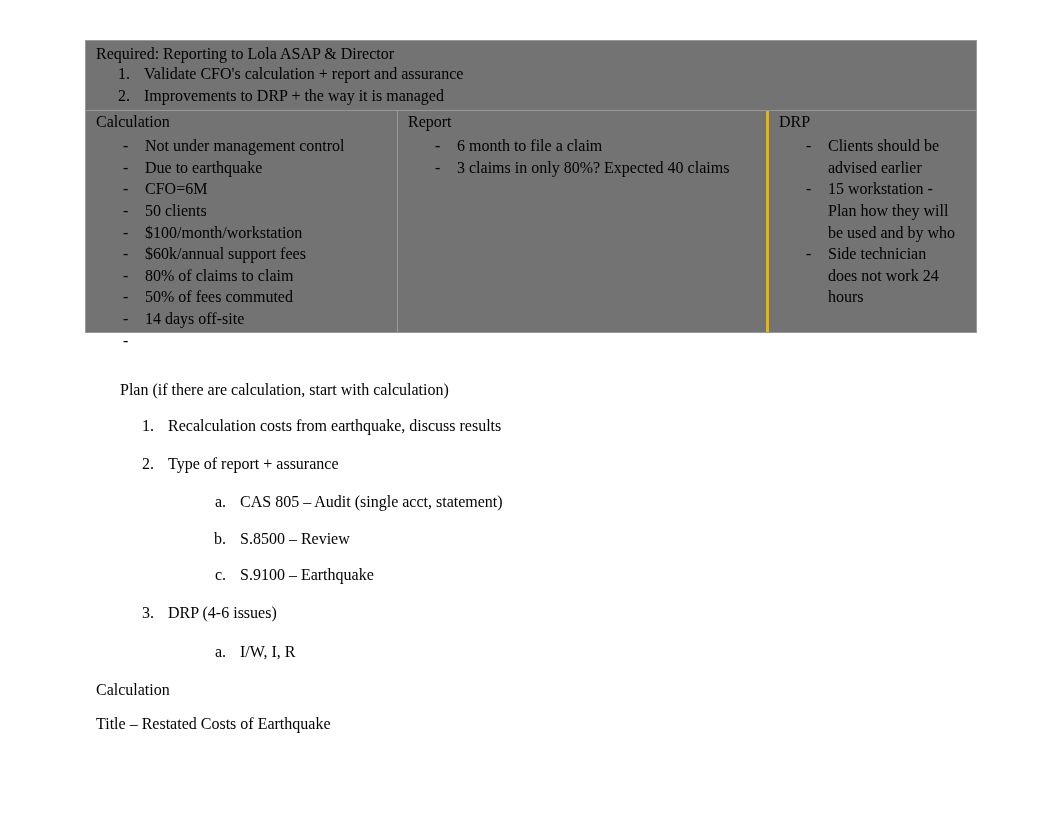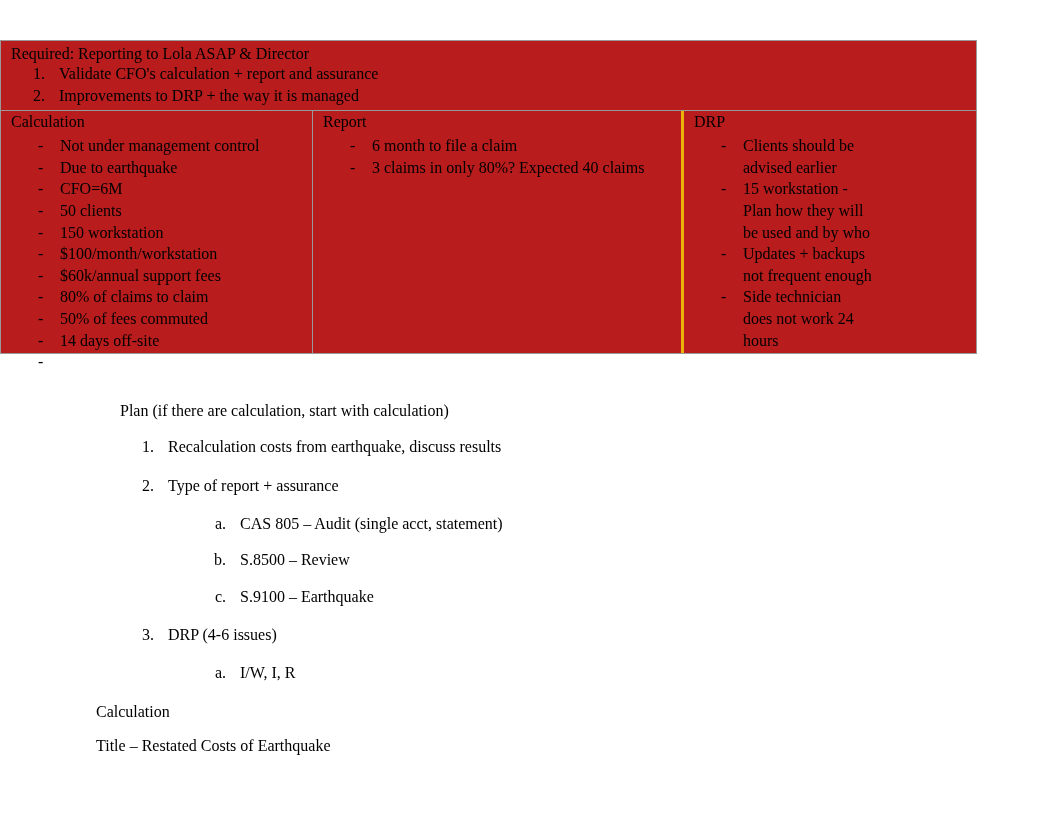--- a/index.html
+++ b/index.html
@@ -7,23 +7,24 @@
       font-family: 'Times New Roman', Times, serif;
       font-size: 16px;
       color: #000;
       background: #fff;
       width: 1062px;
       height: 822px;
       padding: 40px 0 0 0;
       overflow: hidden;
     }
     .table-container {
+      margin-left: 85px;
       margin-right: 85px;
       border: 1px solid #999;
-      background: #b91c1c;
+      background: #737373;
     }
     .table-row {
       display: flex;
     }
     .header-cell {
       border-bottom: 1px solid #999;
       padding: 4px 10px;
     }
     .full-width-cell {
       width: 100%;
@@ -110,40 +111,38 @@
     <div class="col2 section-header">Report</div>
     <div class="col3 section-header">DRP</div>
   </div>
   <div class="table-row">
     <div class="col1 content-cell">
       <ul class="ul-dash">
         <li>Not under management control</li>
         <li>Due to earthquake</li>
         <li>CFO=6M</li>
         <li>50 clients</li>
-        <li>150 workstation</li>
         <li>$100/month/workstation</li>
         <li>$60k/annual support fees</li>
         <li>80% of claims to claim</li>
         <li>50% of fees commuted</li>
         <li>14 days off-site</li>
         <li></li>
       </ul>
     </div>
     <div class="col2 content-cell">
       <ul class="ul-dash">
         <li>6 month to file a claim</li>
         <li>3 claims in only 80%? Expected 40 claims</li>
       </ul>
     </div>
     <div class="col3 content-cell">
       <ul class="ul-dash">
         <li>Clients should be advised earlier</li>
         <li>15 workstation - Plan how they will be used and by who</li>
-        <li>Updates + backups not frequent enough</li>
         <li>Side technician does not work 24 hours</li>
       </ul>
     </div>
   </div>
 </div>
 
 <div class="plan-section">
   <div class="plan-title">Plan (if there are calculation, start with calculation)</div>
   <ol class="plan-ol">
     <li>

